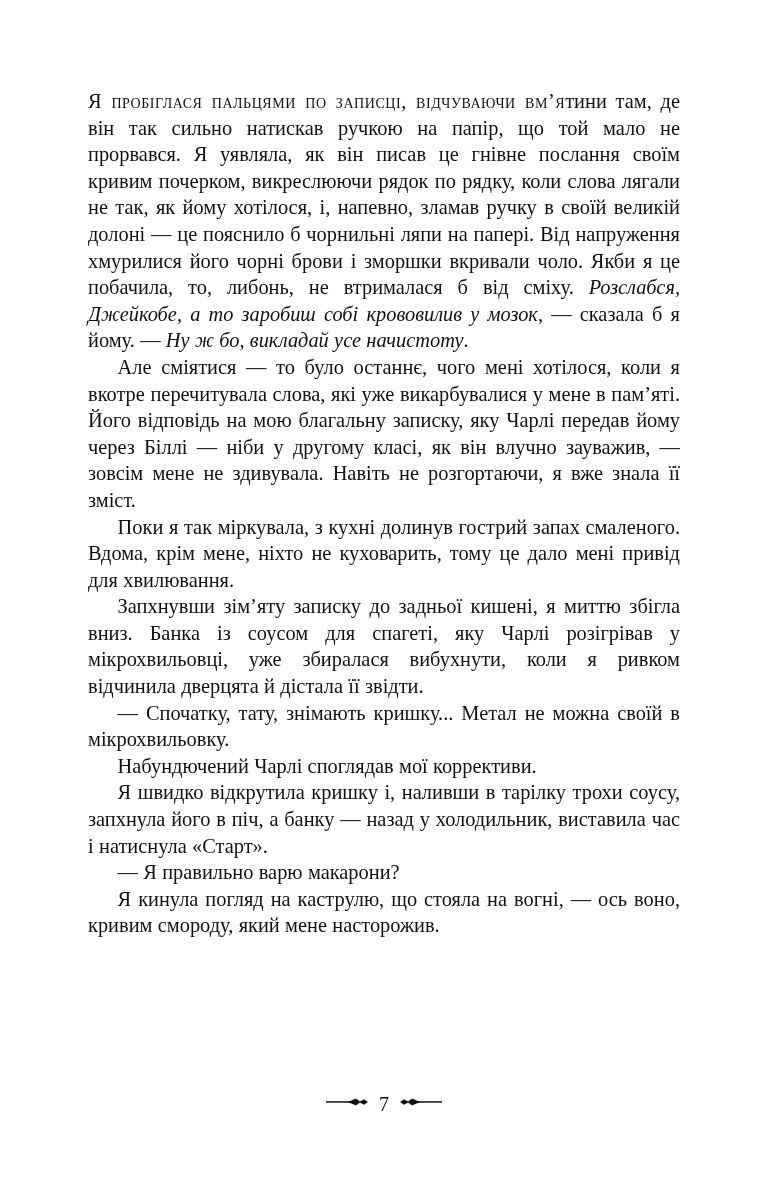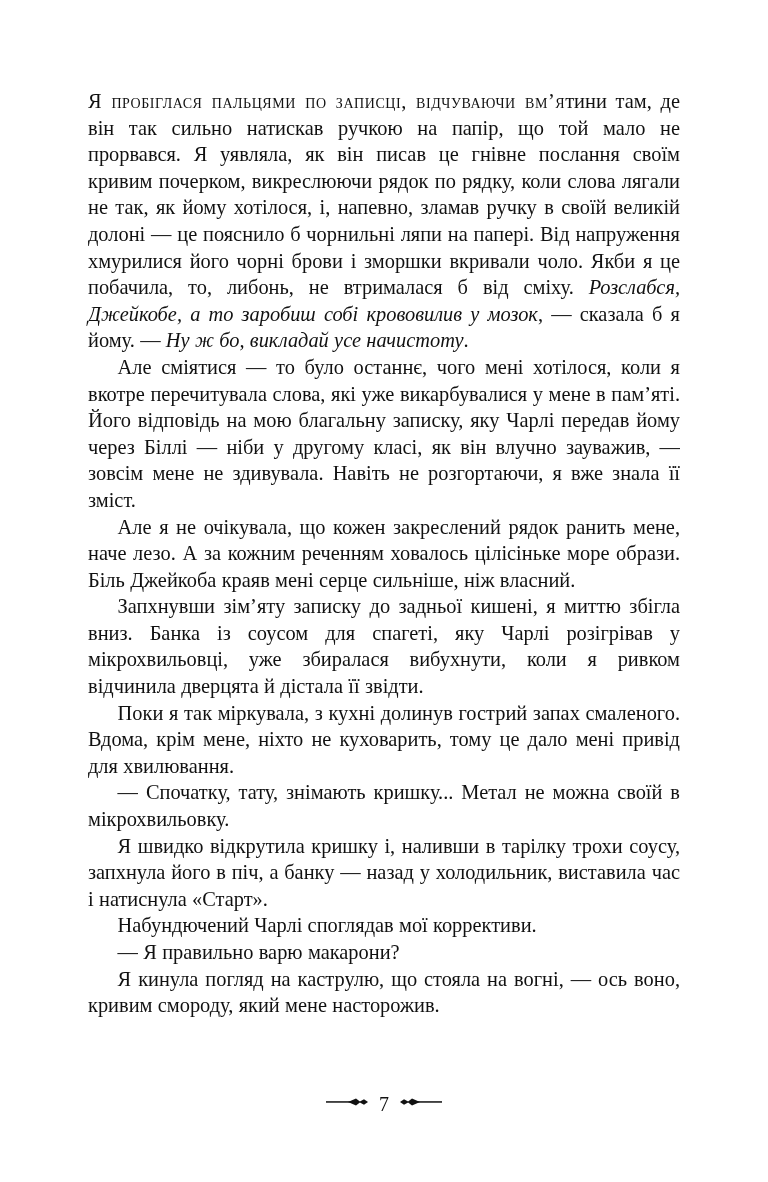--- a/index.html
+++ b/index.html
@@ -79,26 +79,25 @@
   }
 </style>
 </head>
 <body>
 
 <div class="page">
 
   <div class="text-column">
       <p class="para first"><span class="smallcaps">Я пробіглася пальцями по записці, відчуваючи вм’я</span><span>тини там, де він так сильно натискав ручкою на папір, що той мало не прорвався. Я уявляла, як він писав це гнівне послання своїм кривим почерком, викреслюючи рядок по рядку, коли слова лягали не так, як йому хотілося, і, напевно, зламав ручку в своїй великій долоні — це пояснило б чорнильні ляпи на папері. Від напруження хмурилися його чорні брови і зморшки вкривали чоло. Якби я це побачила, то, либонь, не втрималася б від сміху. </span><span class="italic">Розслабся, Джейкобе, а то заробиш собі крововилив у мозок</span><span>, — сказала б я йому. — </span><span class="italic">Ну ж бо, викладай усе начистоту</span><span>.</span></p>
       <p class="para"><span>Але сміятися — то було останнє, чого мені хотілося, коли я вкотре перечитувала слова, які уже викарбувалися у мене в пам’яті. Його відповідь на мою благальну записку, яку Чарлі передав йому через Біллі — ніби у другому класі, як він влучно зауважив, — зовсім мене не здивувала. Навіть не розгортаючи, я вже знала її зміст.</span></p>
-      <p class="para"><span>Але я не очікувала, що кожен закреслений рядок ранить мене, наче лезо. А за кожним реченням ховалось цілісіньке море образи. Біль Джейкоба краяв мені серце сильніше, ніж власний.</span></p>
+      <p class="para"><span>Поки я так міркувала, з кухні долинув гострий запах смаленого. Вдома, крім мене, ніхто не куховарить, тому це дало мені привід для хвилювання.</span></p>
       <p class="para"><span>Запхнувши зім’яту записку до задньої кишені, я миттю збігла вниз. Банка із соусом для спагеті, яку Чарлі розігрівав у мікрохвильовці, уже збиралася вибухнути, коли я ривком відчинила дверцята й дістала її звідти.</span></p>
-      <p class="para"><span>Поки я так міркувала, з кухні долинув гострий запах смаленого. Вдома, крім мене, ніхто не куховарить, тому це дало мені привід для хвилювання.</span></p>
       <p class="para"><span>— Спочатку, тату, знімають кришку... Метал не можна своїй в мікрохвильовку.</span></p>
+      <p class="para"><span>Набундючений Чарлі споглядав мої коррективи.</span></p>
       <p class="para"><span>Я швидко відкрутила кришку і, наливши в тарілку трохи соусу, запхнула його в піч, а банку — назад у холодильник, виставила час і натиснула «Старт».</span></p>
-      <p class="para"><span>Набундючений Чарлі споглядав мої коррективи.</span></p>
       <p class="para"><span>— Я правильно варю макарони?</span></p>
       <p class="para"><span>Я кинула погляд на каструлю, що стояла на вогні, — ось воно, кривим смороду, який мене насторожив.</span></p>
     </div>
 
   <div class="folio">
     <span class="ornament">
       <svg width="42" height="14" viewBox="0 0 42 14" xmlns="http://www.w3.org/2000/svg">
         <rect x="0" y="6.2" width="26" height="1.5" fill="#111111"></rect>
         <path d="M22 7 L30 3.4 L34.5 7 L30 10.6 Z" fill="#111111"></path>
         <path d="M33 7 L38 4.2 L42 7 L38 9.8 Z" fill="#111111"></path>

